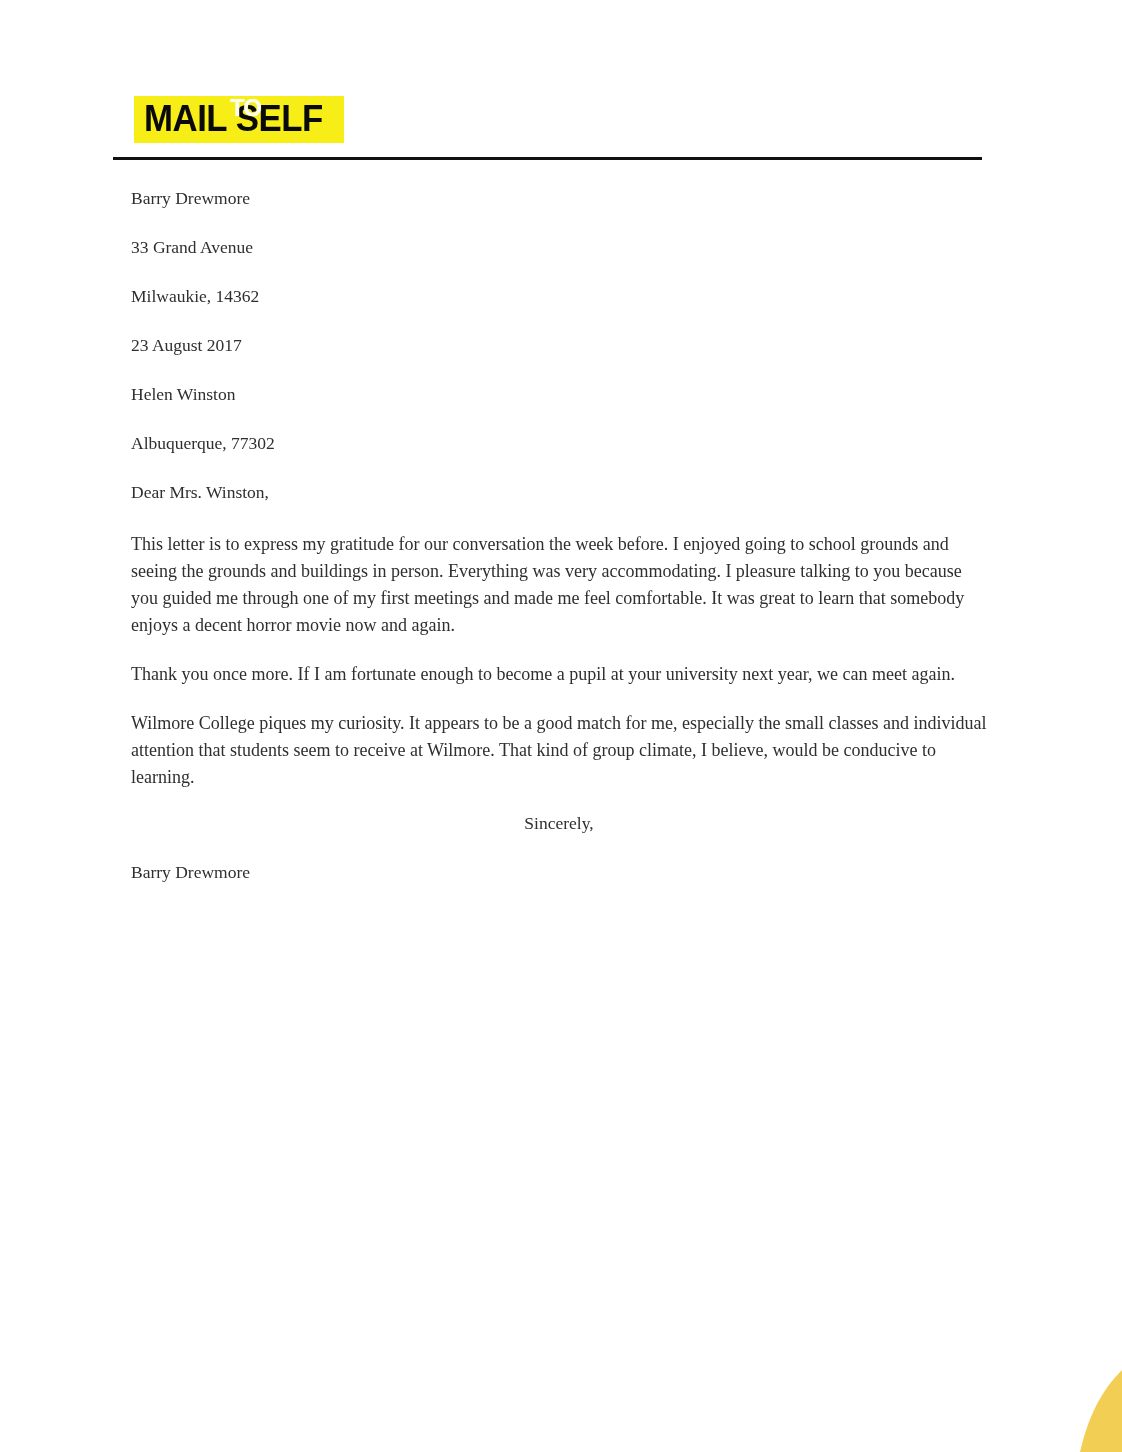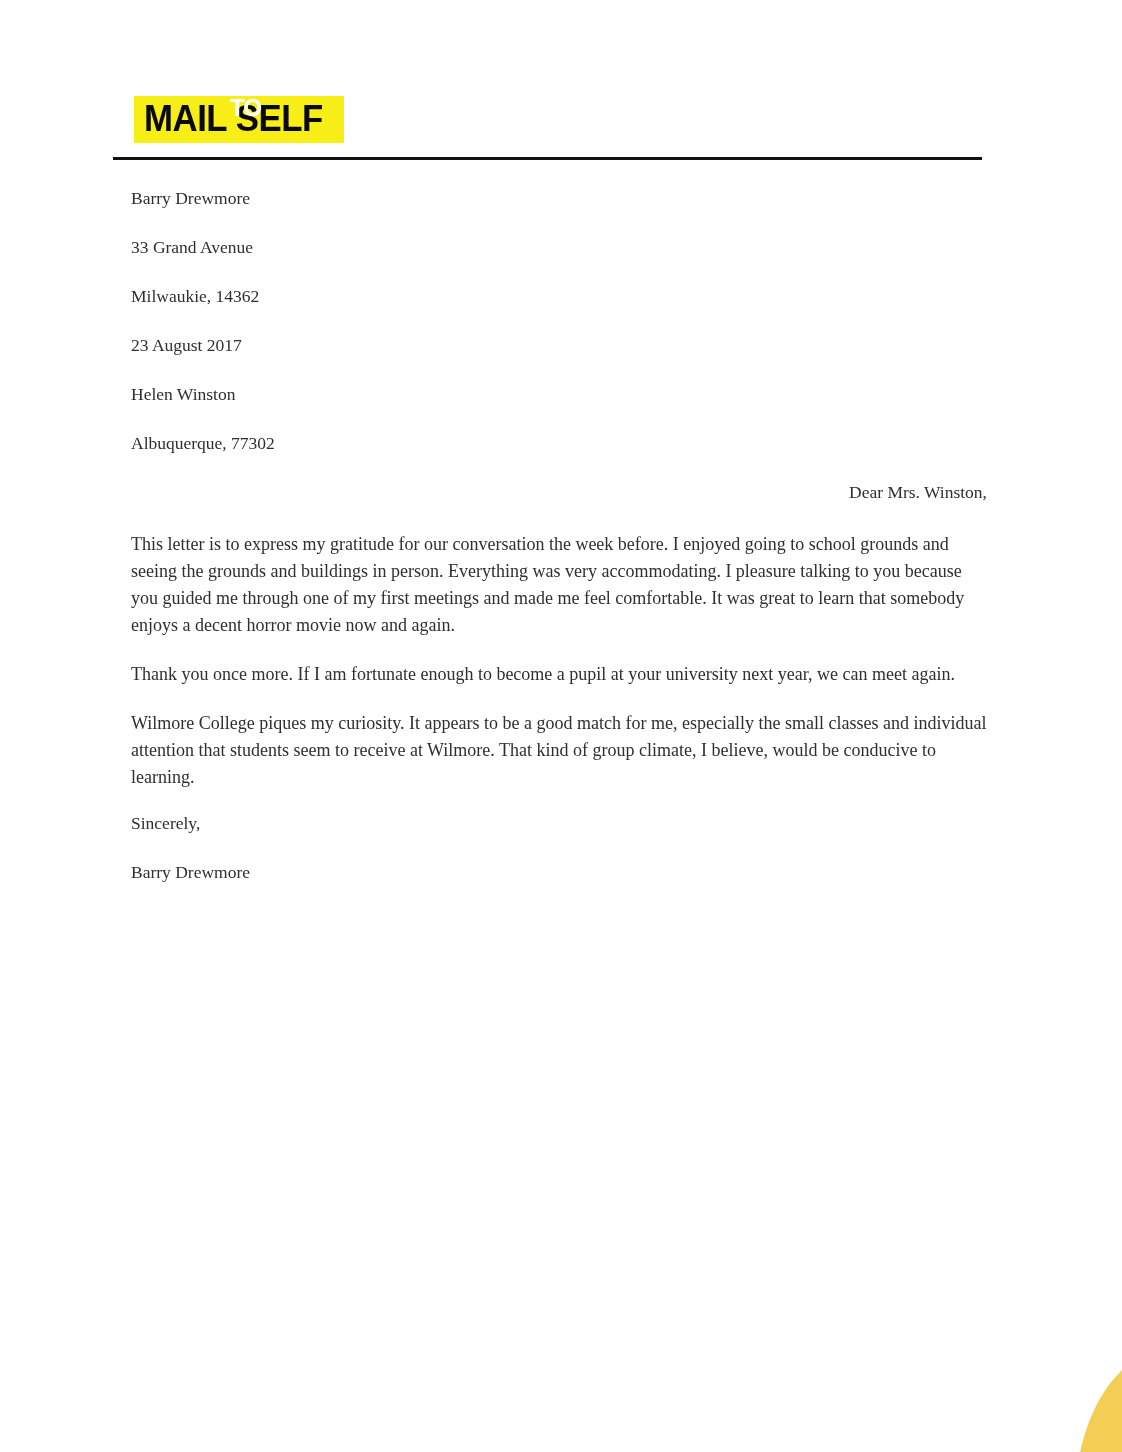--- a/index.html
+++ b/index.html
@@ -84,36 +84,36 @@
     line-height: 20px;
     margin: 0 0 29px 0;
     color: #2f2f2f;
   }
 
   .salutation {
     font-size: 17.5px;
     line-height: 20px;
     margin: 0 0 29px 0;
     color: #2f2f2f;
-    text-align: right;
   }
 
   .para {
     font-size: 18px;
     line-height: 27px;
     margin: 0 0 22px 0;
     color: #2f2f2f;
     text-align: left;
   }
 
   .closing {
     font-size: 17.5px;
     line-height: 20px;
     margin: 0 0 29px 0;
     color: #2f2f2f;
+    text-align: center;
   }
 
   .signature {
     font-size: 17.5px;
     line-height: 20px;
     margin: 0;
     color: #2f2f2f;
   }
 
   

